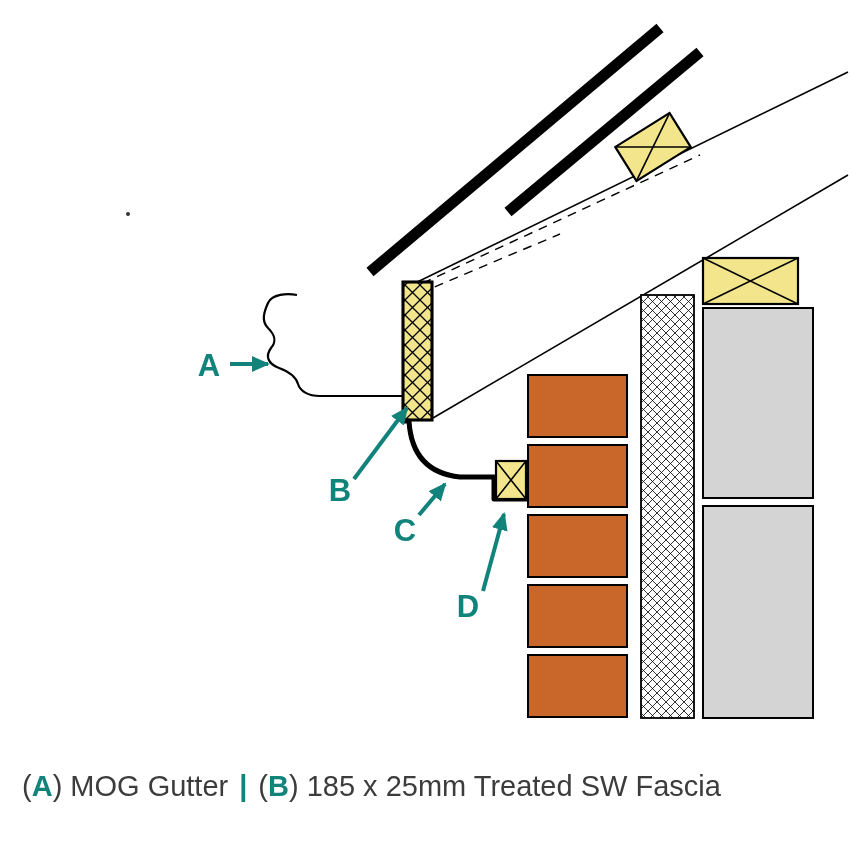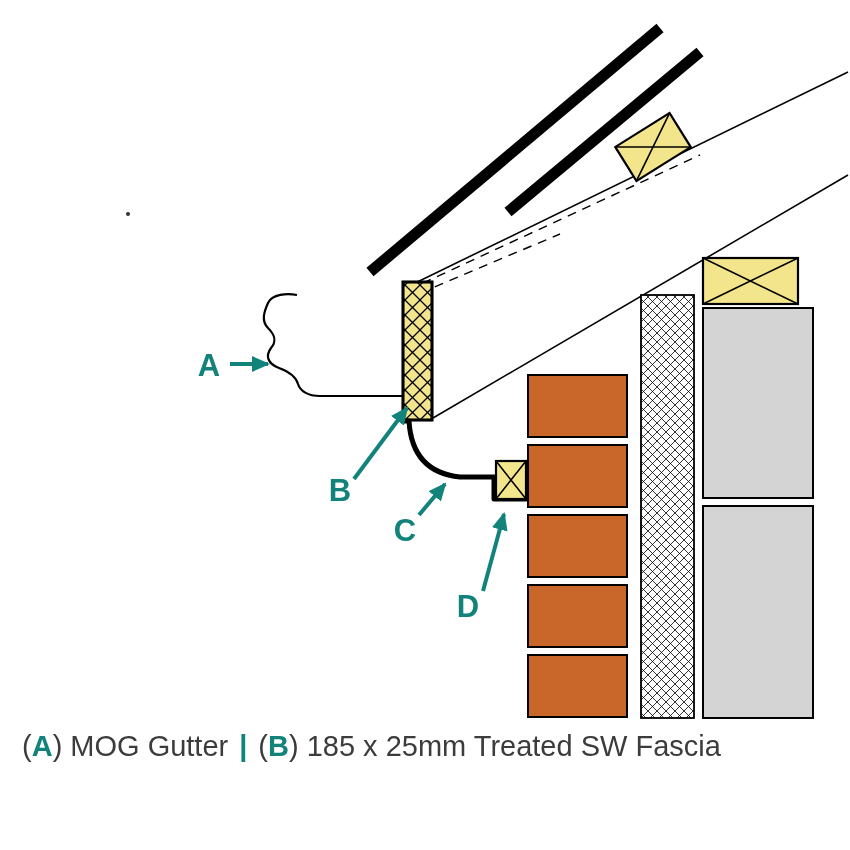--- a/index.html
+++ b/index.html
@@ -29,21 +29,21 @@
   .insul{fill:url(#insulHatch);stroke:var(--line-black);stroke-width:1.8;}
   .hatch-line{stroke:var(--line-black);fill:none;}
   .arrow{stroke:var(--teal);stroke-width:4;fill:none;}
   .ah-fill{fill:var(--teal);}
   .callout{fill:var(--teal);font-family:"Liberation Sans",sans-serif;
            font-weight:700;font-size:31px;}
   .stray{fill:#333;}
 
   
   .caption{padding:2px 0 0 22px;font-size:29px;color:var(--caption-text);line-height:1.66;}
-  .caption-line{white-space:nowrap;}
+  .caption-line{white-space:nowrap;margin-top:40px;}
   .cap-paren{color:var(--caption-text);}
   .cap-letter{color:var(--teal);font-weight:700;}
   .cap-text{margin-left:8px;}
   .cap-sep{color:var(--teal);font-weight:700;margin:0 11px;}
 </style>
 </head>
 <body>
 
 <div class="page">
 

